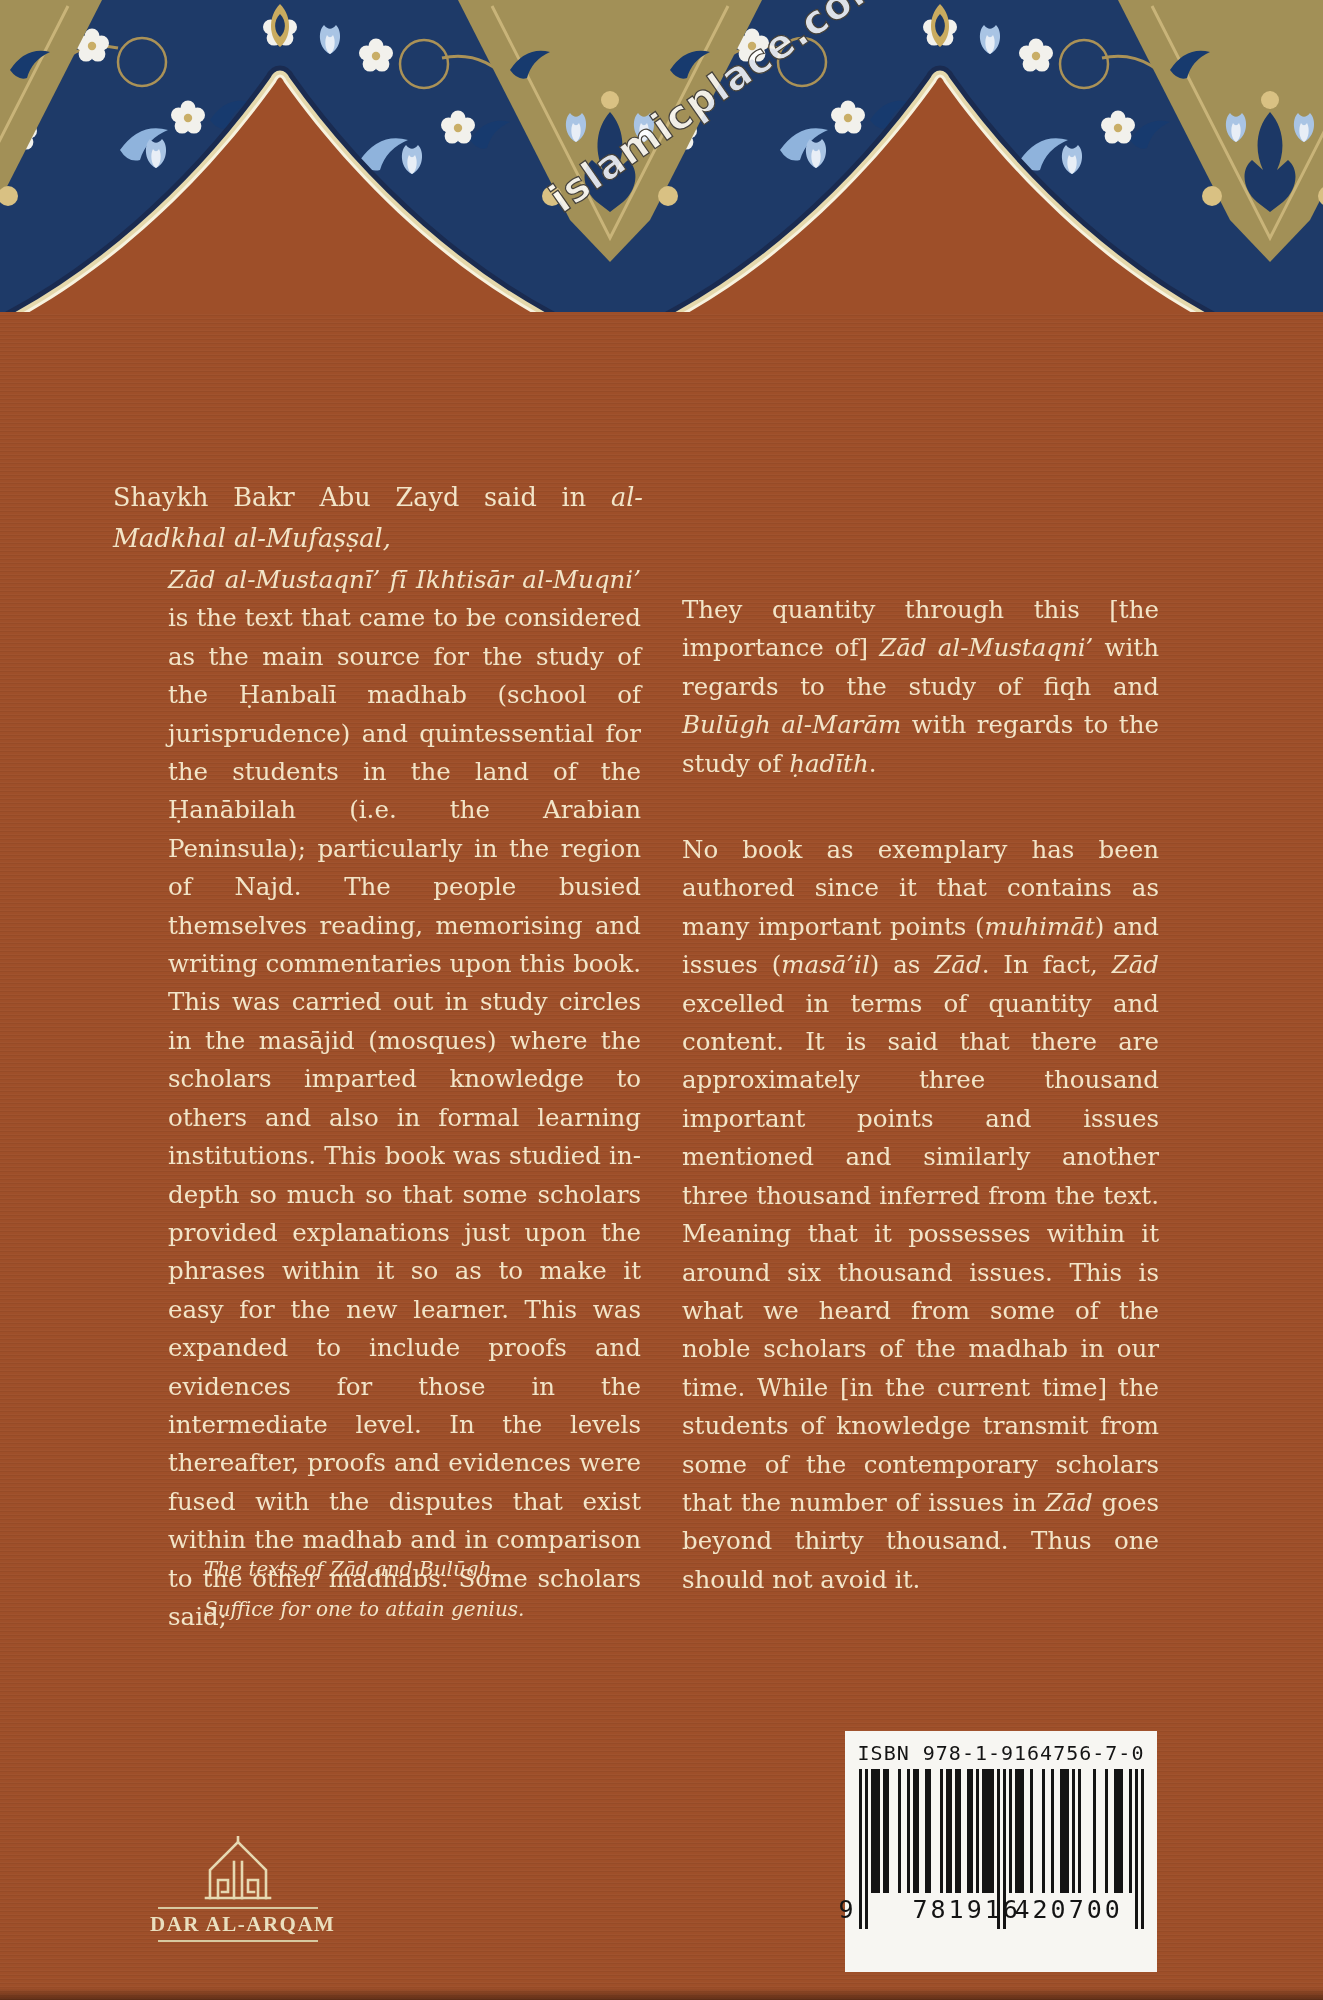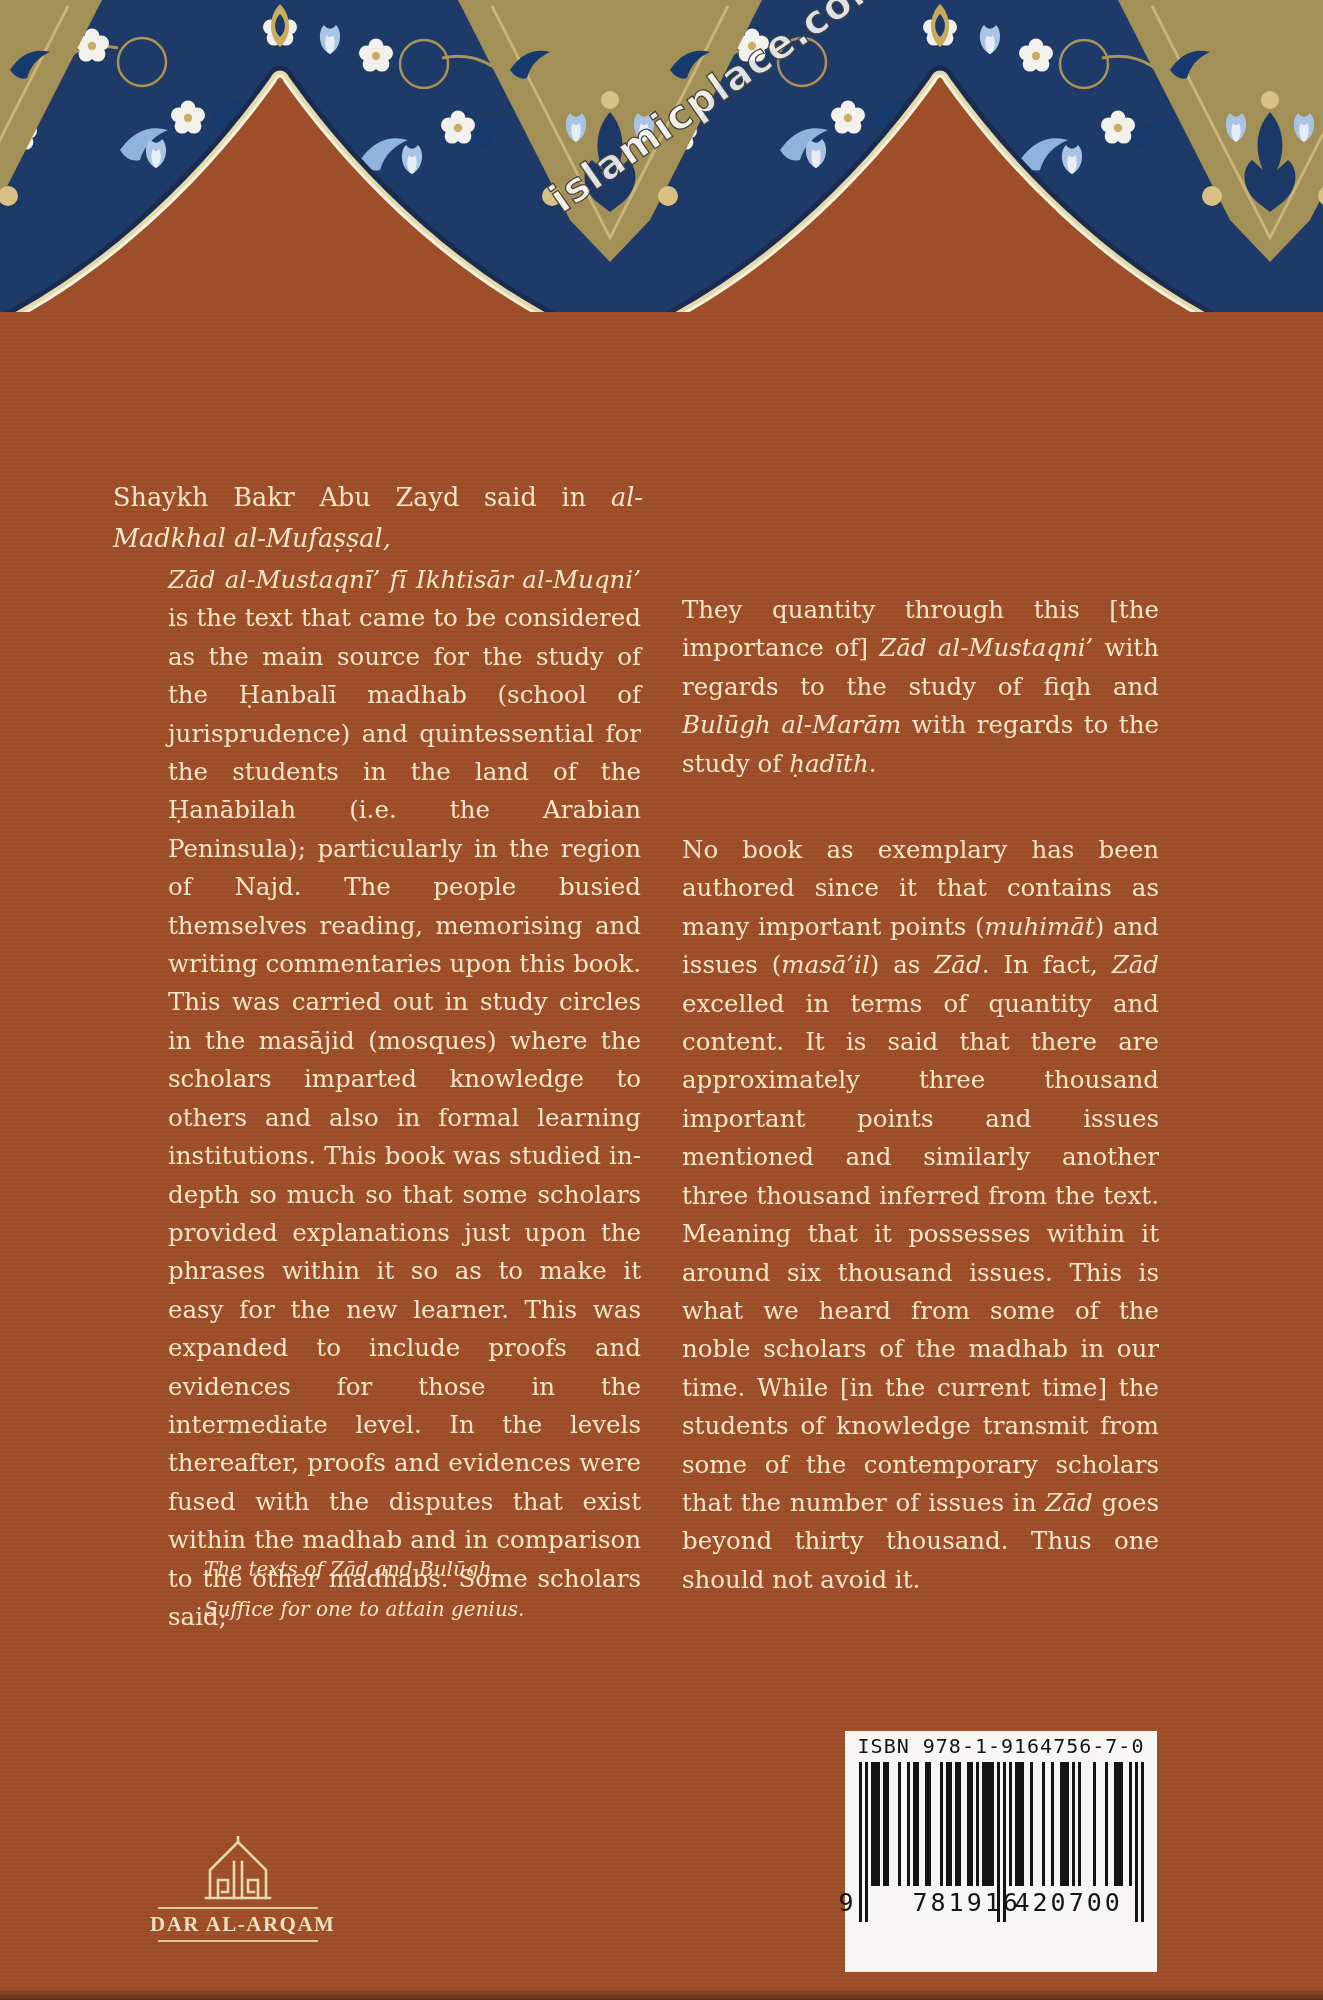--- a/index.html
+++ b/index.html
@@ -20,21 +20,21 @@
   .col-right{left:682px;top:591px;width:477px;}
   .couplet{left:204px;top:1549px;font-size:20px;line-height:40px;font-style:italic;}
   .couplet .l2{}
   
   .logo{left:150px;top:1836px;width:176px;text-align:center;color:#eadfbe;}
   .logo .rule{height:2px;background:#d8c9a0;width:160px;margin:3px auto;}
   .pubname{font-family:"Liberation Serif","DejaVu Serif",serif;font-weight:bold;
            font-size:21px;letter-spacing:1.5px;white-space:nowrap;}
   
   .barcode{position:absolute;left:845px;top:1731px;width:312px;height:241px;
-           background:#f7f6f2;box-sizing:border-box;padding-top:3px;}
+           background:#f7f6f2;box-sizing:border-box;padding-top:10px;}
   .isbn{text-align:center;font-family:"DejaVu Sans Mono","Liberation Mono",monospace;
         font-size:20px;letter-spacing:1px;color:#141414;white-space:nowrap;}
   .bars{position:relative;margin:4px auto 0;width:285px;height:170px;font-size:0;}
   .bars span{display:inline-block;width:3px;vertical-align:top;}
   .bcdigits{position:absolute;top:126px;left:0;width:100%;height:34px;
             font-family:"DejaVu Sans Mono","Liberation Mono",monospace;
             font-size:25px;letter-spacing:3px;color:#141414;}
   .bcdigits span{position:absolute;background:transparent;}
   .bcdigits .d1{left:-20px;}
   .bcdigits .d2{left:14px;margin-left:40px;}

